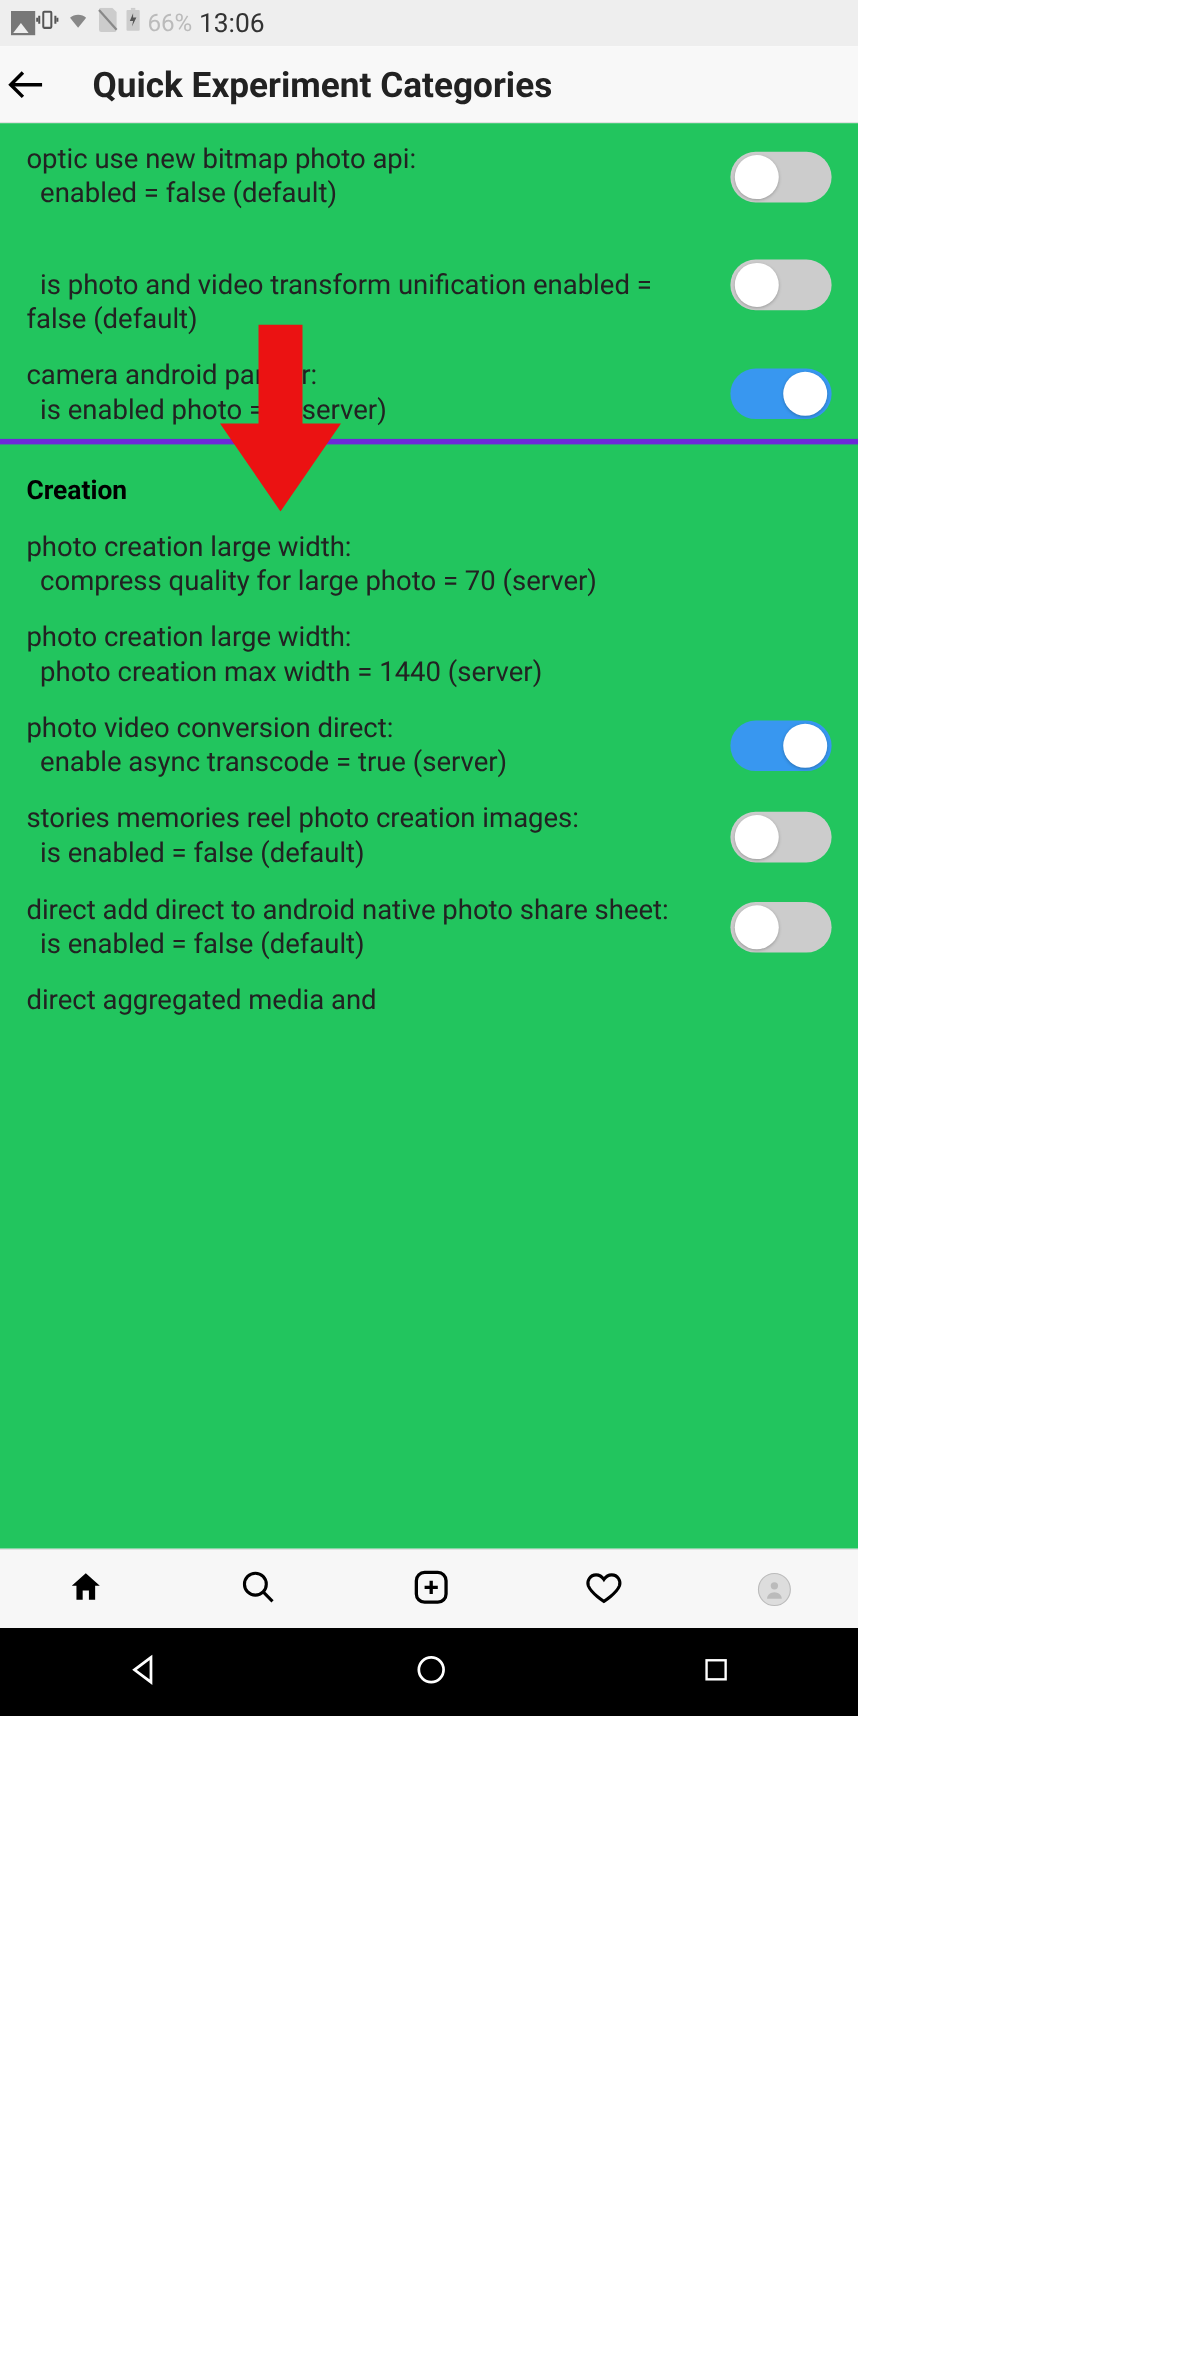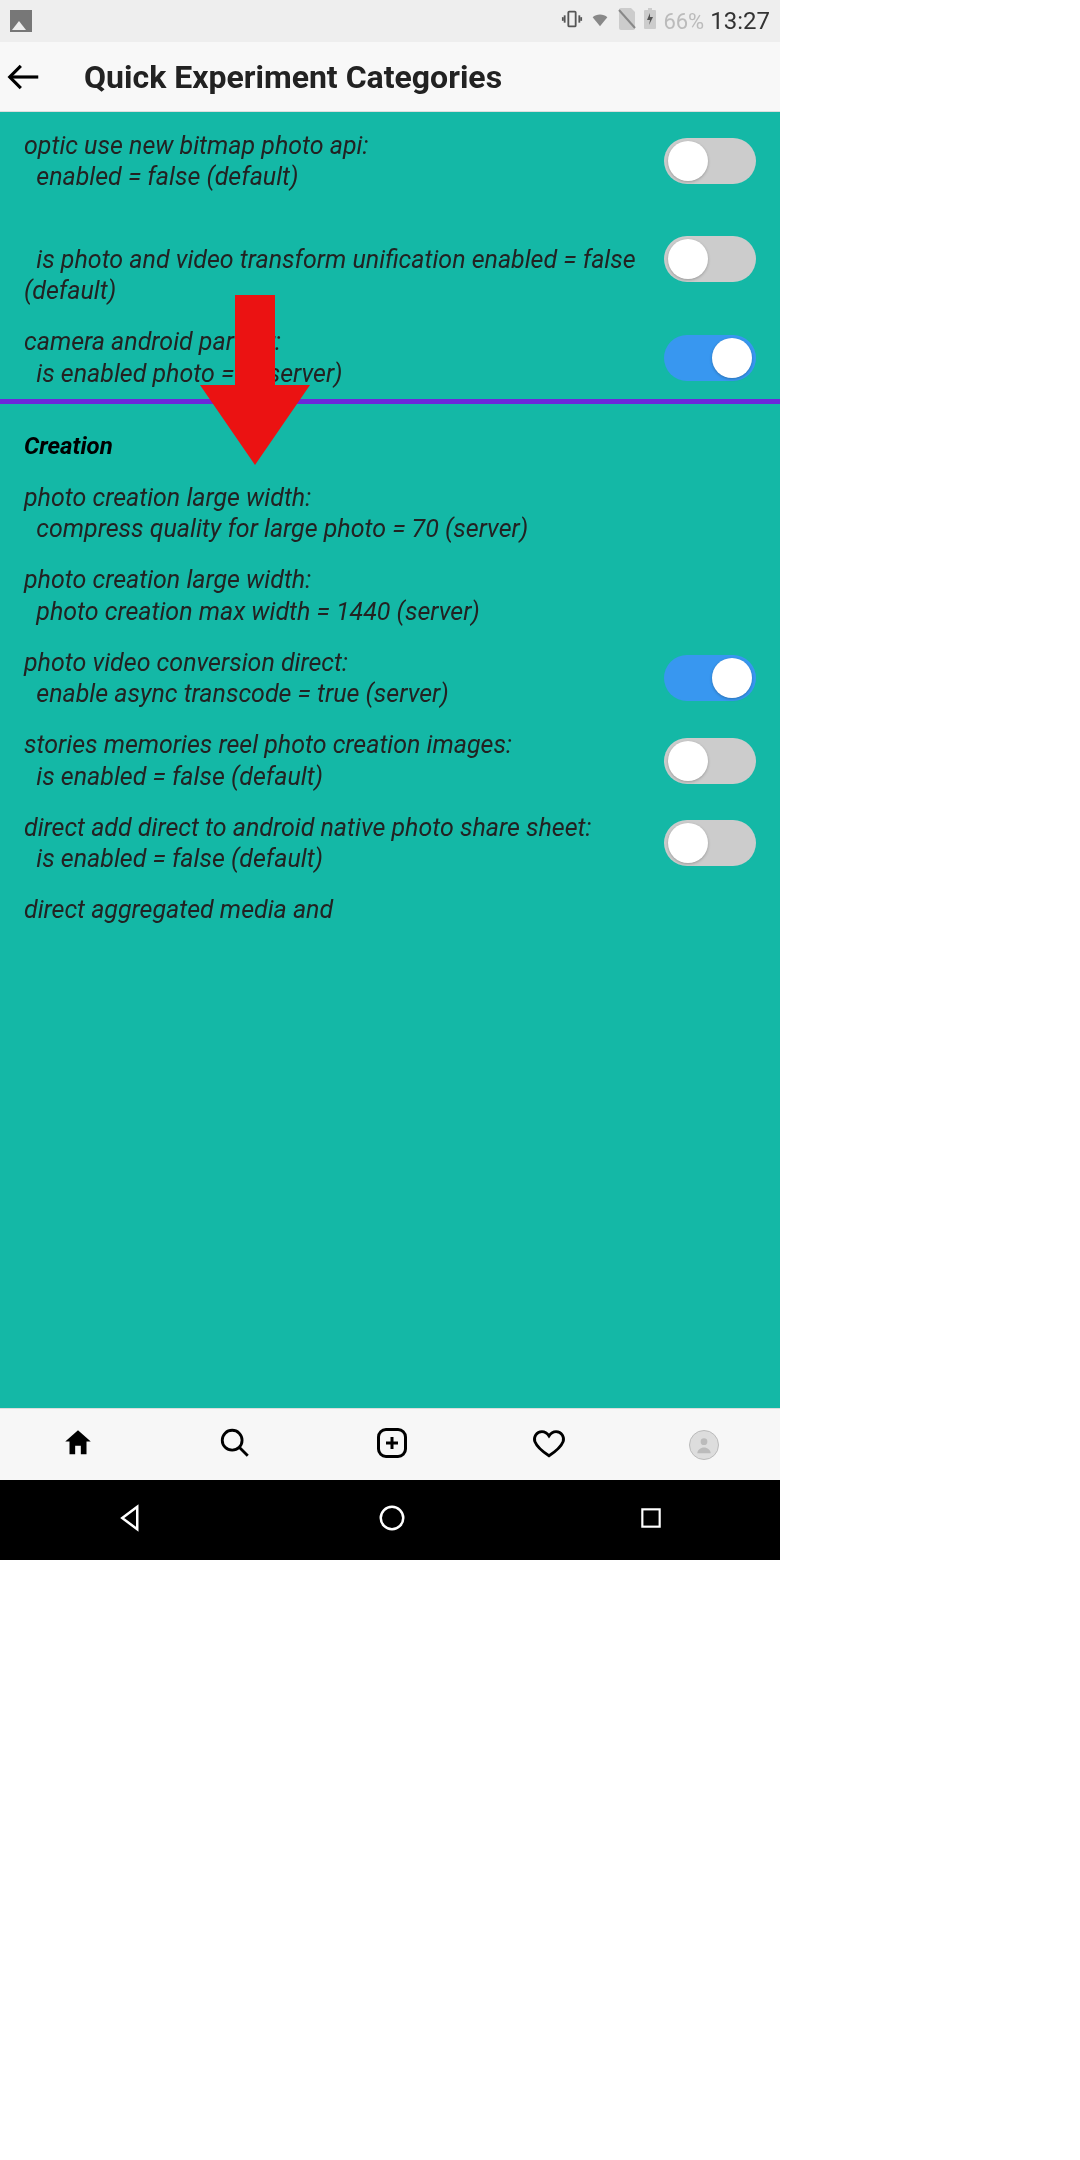--- a/index.html
+++ b/index.html
@@ -9,21 +9,20 @@
       height: 1560px;
       background: #fff;
       position: relative;
       overflow: hidden;
     }
     .status-bar {
       height: 42px;
       background: #eeeeee;
       display: flex;
       align-items: center;
-      justify-content: space-between;
       padding: 16px 10px;
       font-size: 22px;
       color: #555;
     }
     .status-left { display: flex; align-items: center; gap: 6px; }
     .status-right { display: flex; align-items: center; gap: 6px; }
     .status-right .time { color: #333; font-size: 24px; }
     .status-right .batt { color: #bbb; font-size: 22px; }
     .app-header {
       height: 70px;
@@ -42,22 +41,21 @@
       margin-right: 40px;
     }
     .page-title {
       font-size: 32px;
       font-weight: bold;
       color: #222;
     }
     .content {
       height: calc(100% - 42px - 70px - 72px - 80px);
       overflow: hidden;
-      background: #14b8a6;
-      font-style: italic;
+      background: #22c55e;
     }
     .setting-row {
       display: flex;
       align-items: center;
       padding: 10px 24px;
       gap: 16px;
     }
     .setting-text {
       flex: 1;
       font-size: 25px;
@@ -176,21 +174,21 @@
         </svg>
     </span>
     <span>
       <svg width="14" height="22" viewBox="0 0 14 22" fill="#ccc">
           <rect x="1" y="2" width="12" height="19" rx="1"></rect>
           <rect x="5" y="0" width="4" height="2"></rect>
           <path d="M7 5l-3 7h3l-1 5 4-8h-3z" fill="#555"></path>
         </svg>
     </span>
     <span class="batt">66%</span>
-    <span class="time">13:27</span>
+    <span class="time">13:06</span>
   </div>
 </div>
 
 <div class="app-header">
   <div class="back-arrow">
     <svg width="38" height="38" viewBox="0 0 24 24" fill="none" stroke="#000" stroke-width="2">
         <line x1="21" y1="12" x2="3" y2="12"></line>
         <polyline points="10 5 3 12 10 19"></polyline>
       </svg>
   </div>

